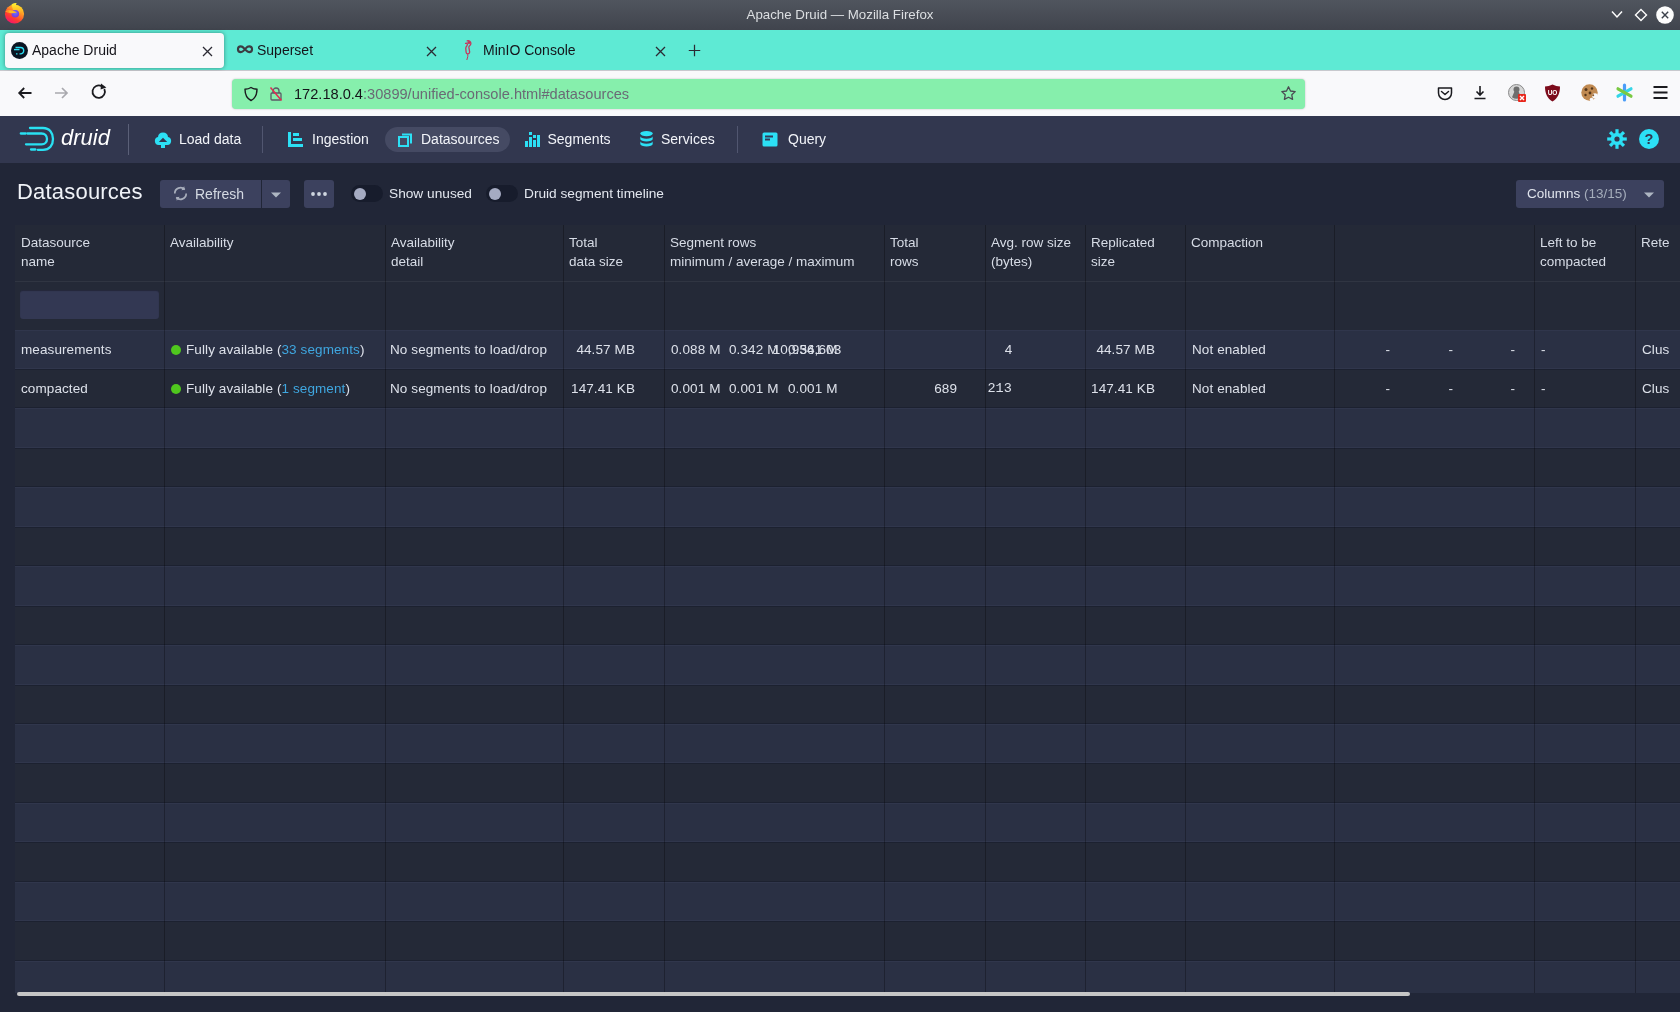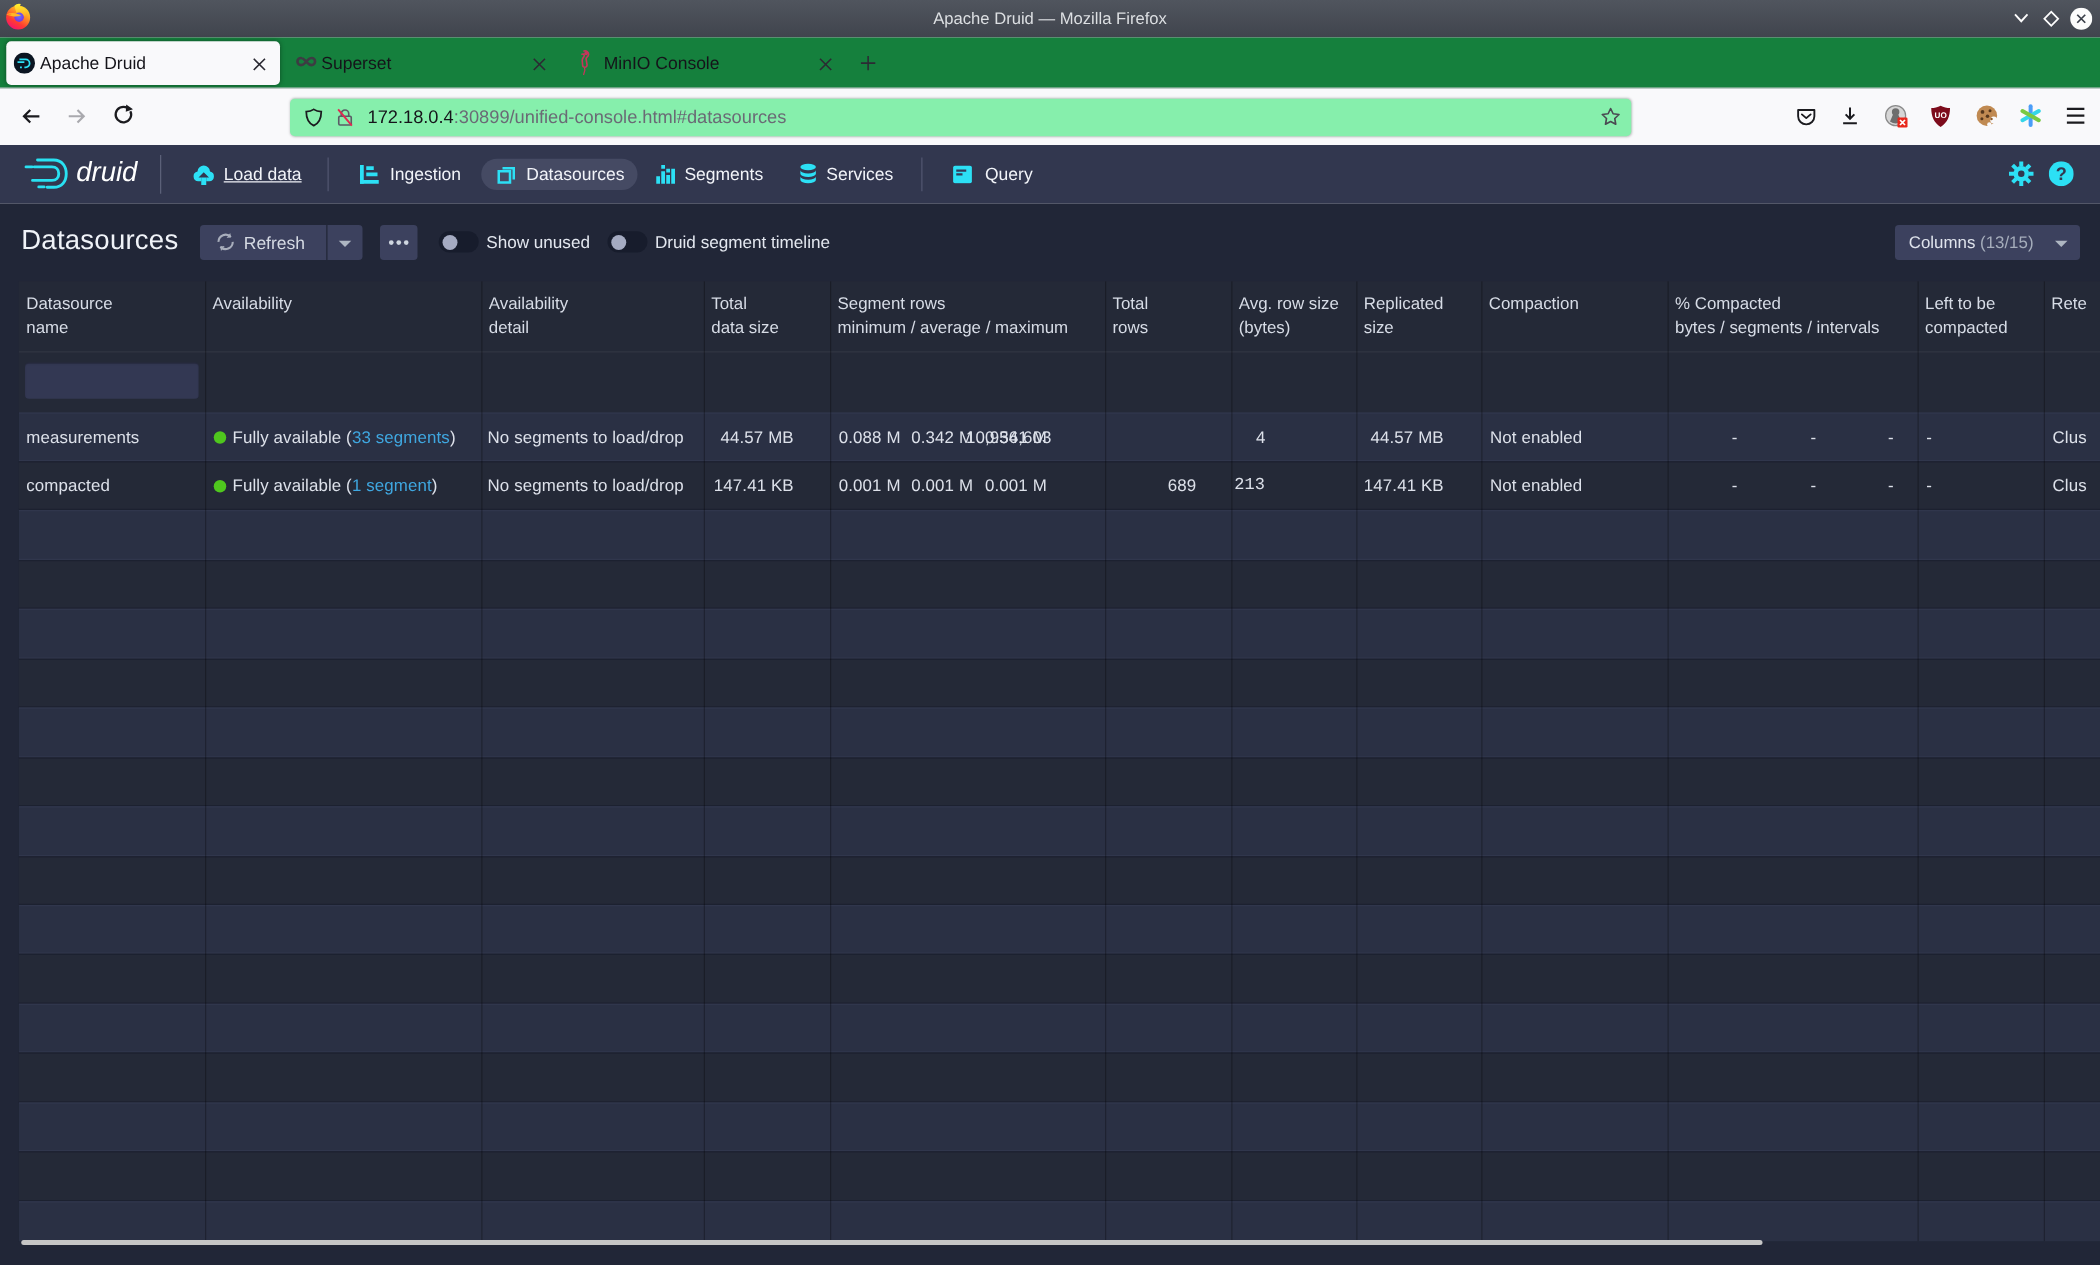--- a/index.html
+++ b/index.html
@@ -1,21 +1,21 @@
 <!DOCTYPE html>
 <html><head>
 <meta charset="utf-8">
 <style>
 * { margin:0; padding:0; box-sizing:border-box; }
 html,body { width:1680px; height:1012px; overflow:hidden; font-family:"Liberation Sans", sans-serif; }
 .titlebar { position:absolute; left:0; top:0; width:1680px; height:30px;
   background:linear-gradient(#50555e, #40444d); }
 .titlebar .title { position:absolute; left:0; right:0; top:0; height:30px; line-height:30px;
   text-align:center; color:#dcdfe2; font-size:13.3px; }
-.tabbar { position:absolute; left:0; top:30px; width:1680px; height:41px; background:#15803d; border-bottom:1px solid #c8c9ce;}
+.tabbar { position:absolute; left:0; top:30px; width:1680px; height:41px; background:#5eead4; border-bottom:1px solid #c8c9ce;}
 .tab-active { position:absolute; left:5px; top:3px; width:219px; height:35px; background:#f9f9fb; border-radius:4px;
   box-shadow:0 0 4px rgba(0,0,0,.4); }
 .tab { position:absolute; top:3px; height:35px; }
 .tab-label { position:absolute; top:0; height:35px; line-height:35px; font-size:14px; color:#15141a; }
 .tab-x { position:absolute; top:13px; width:11px; height:11px; }
 .toolbar { position:absolute; left:0; top:71px; width:1680px; height:45px; background:#f9f9fb; }
 .urlbar { position:absolute; left:232px; top:8px; width:1073px; height:30px; background:#86efac;
   border-radius:4px; box-shadow:0 0 2px rgba(0,0,0,.25); }
 .url-text { position:absolute; left:62px; top:0; height:30px; line-height:30px; font-size:14.6px; color:#15141a; }
 .url-gray { color:#6a6a75; }
@@ -186,21 +186,21 @@
     </g>
   </svg>
   <div style="position:absolute;left:61px;top:9px;font-size:22px;font-style:italic;color:#fff;letter-spacing:0px;">druid</div>
   <div style="position:absolute;left:128px;top:8px;width:1px;height:31px;background:#5b6078;"></div>
 
   <div class="navitem" style="left:143px;">
     <svg style="position:absolute;left:11px;top:6px" width="18" height="17" viewBox="0 0 18 17">
       <path d="M9 1.5 a5 5 0 0 1 5 4.6 a4 4 0 0 1 -0.6 7.9 h-2.4 v-3 h2.2 L9 6.8 L4.8 11 h2.2 v3 H4.6 a4 4 0 0 1 -0.6 -7.9 A 5 5 0 0 1 9 1.5 Z" fill="#2ce0f5"></path>
       <rect x="7" y="11" width="4" height="6" fill="#2ce0f5"></rect>
     </svg>
-    <span style="margin-left:36px;text-decoration:underline;">Load data</span>
+    <span style="margin-left:36px;">Load data</span>
   </div>
   <div style="position:absolute;left:262px;top:10px;width:1px;height:27px;background:#515670;"></div>
   <div class="navitem" style="left:276px;">
     <svg style="position:absolute;left:11px;top:6px" width="17" height="17" viewBox="0 0 17 17">
       <g fill="#2ce0f5">
         <rect x="1" y="1" width="3" height="15"></rect>
         <rect x="1" y="13" width="15" height="3"></rect>
         <rect x="6" y="2" width="6" height="3"></rect>
         <rect x="6" y="7" width="9" height="3"></rect>
       </g>
@@ -315,21 +315,20 @@
   <div class="table">
       <div class="hdr-cell" style="left:6px;">Datasource<br>name</div>
       <div class="hdr-cell" style="left:155px;">Availability</div>
       <div class="hdr-cell" style="left:376px;">Availability<br>detail</div>
       <div class="hdr-cell" style="left:554px;">Total<br>data size</div>
       <div class="hdr-cell" style="left:655px;">Segment rows<br>minimum / average / maximum</div>
       <div class="hdr-cell" style="left:875px;">Total<br>rows</div>
       <div class="hdr-cell" style="left:976px;">Avg. row size<br>(bytes)</div>
       <div class="hdr-cell" style="left:1076px;">Replicated<br>size</div>
       <div class="hdr-cell" style="left:1176px;">Compaction</div>
-      <div class="hdr-cell" style="left:1325px;">% Compacted<br>bytes / segments / intervals</div>
       <div class="hdr-cell" style="left:1525px;">Left to be<br>compacted</div>
       <div class="hdr-cell" style="left:1626px;">Rete</div>
       <div style="position:absolute;left:0;top:55.5px;width:1800px;height:1px;background:rgba(255,255,255,0.06);"></div>
       <div style="position:absolute;left:5px;top:65px;width:139px;height:29px;background:#333853;border-radius:3px;box-shadow:inset 0 1px 1px rgba(0,0,0,0.3);"></div>
       <div class="row" style="top:104.5px;height:39.45px;background:#2a3044;border-top:1px solid #30364c;border-bottom:1px solid #30364c;box-sizing:border-box;"></div>
       <div class="row" style="top:143.95px;height:39.45px;background:#242937;border-top:1px solid #1c2130;border-bottom:1px solid #1c2130;box-sizing:border-box;"></div>
       <div class="row" style="top:183.4px;height:39.45px;background:#2a3044;border-top:1px solid #30364c;border-bottom:1px solid #30364c;box-sizing:border-box;"></div>
       <div class="row" style="top:222.85000000000002px;height:39.45px;background:#242937;border-top:1px solid #1c2130;border-bottom:1px solid #1c2130;box-sizing:border-box;"></div>
       <div class="row" style="top:262.3px;height:39.45px;background:#2a3044;border-top:1px solid #30364c;border-bottom:1px solid #30364c;box-sizing:border-box;"></div>
       <div class="row" style="top:301.75px;height:39.45px;background:#242937;border-top:1px solid #1c2130;border-bottom:1px solid #1c2130;box-sizing:border-box;"></div>

